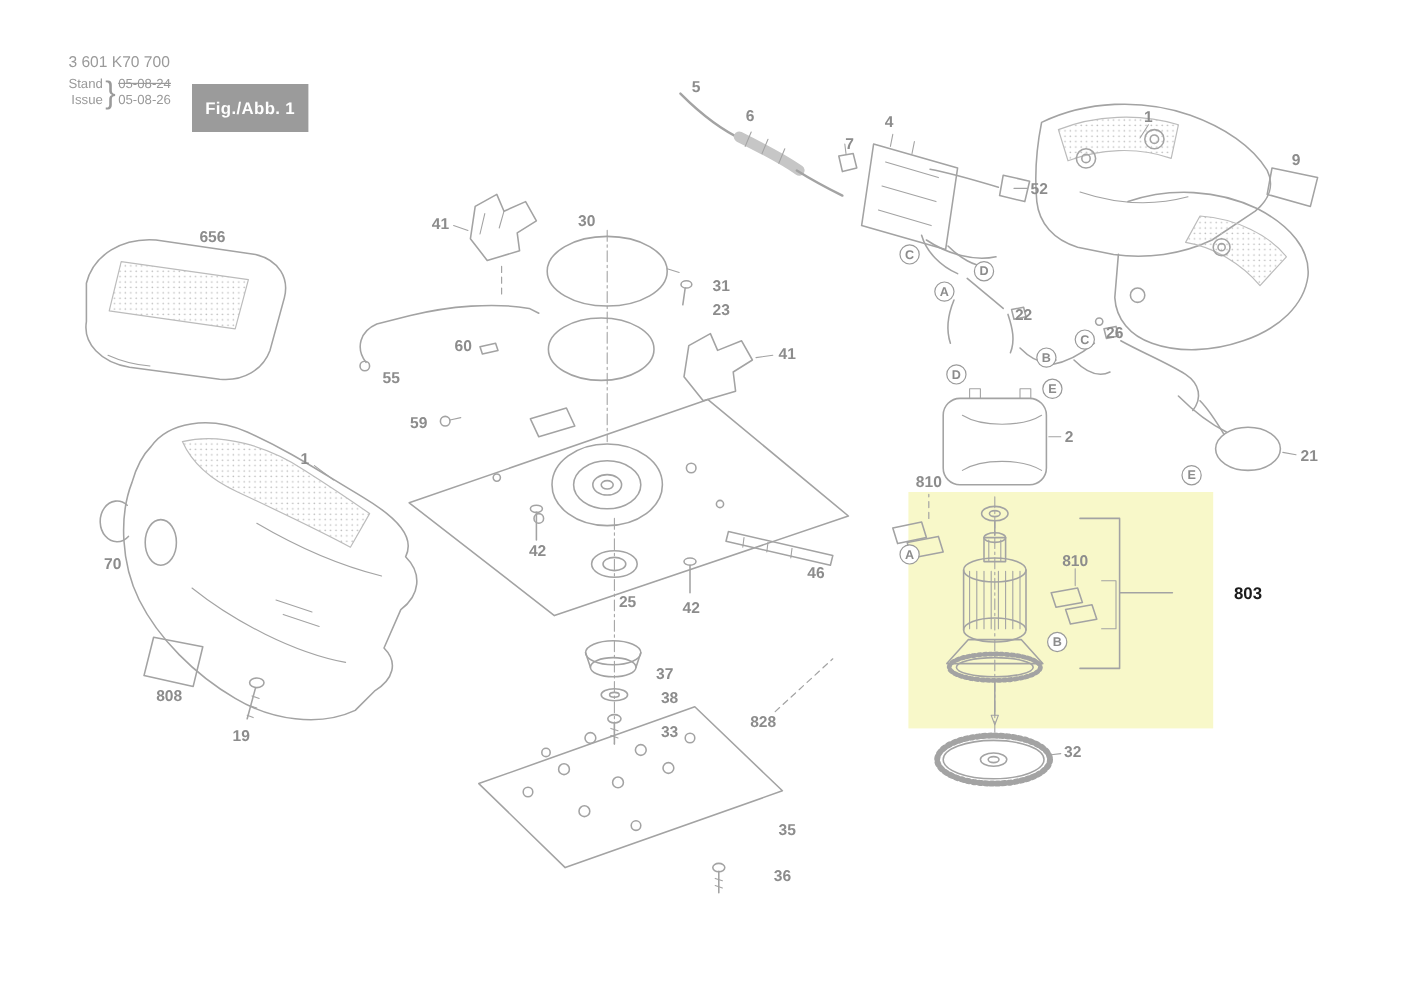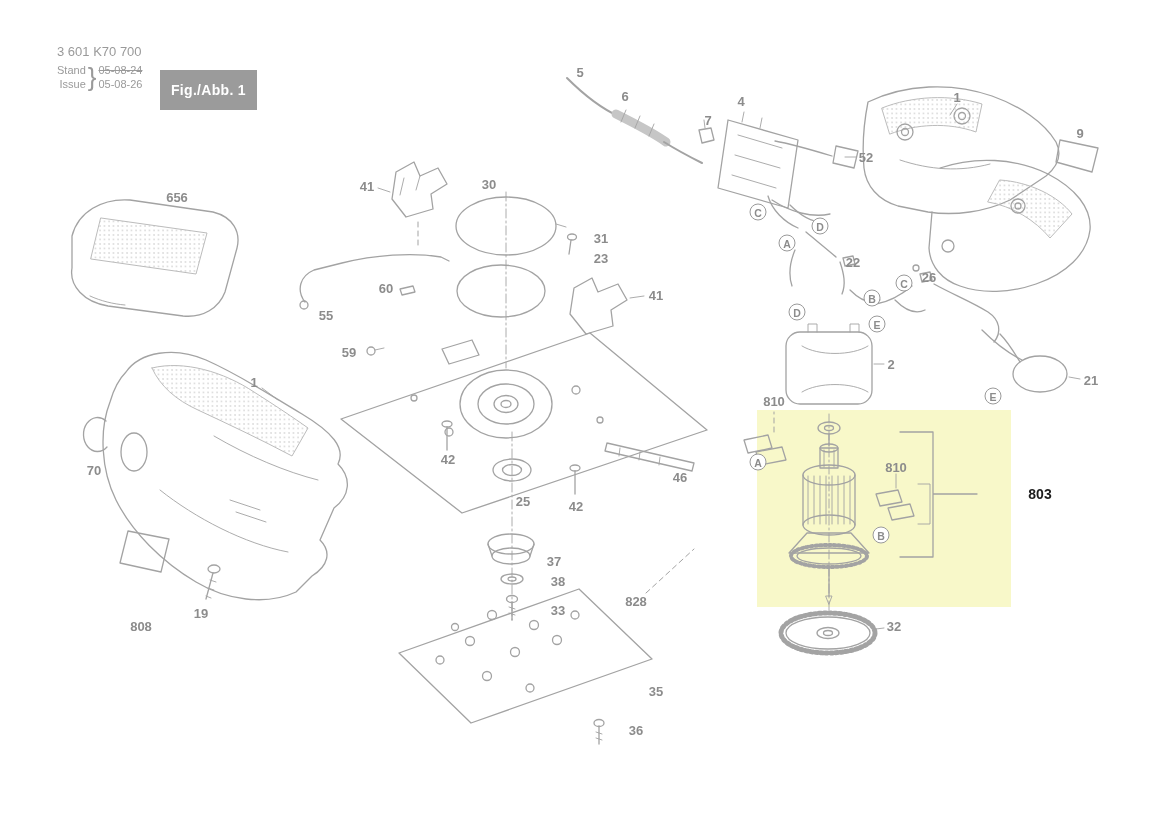--- a/index.html
+++ b/index.html
@@ -346,34 +346,34 @@
       <div class="part-label" style="left: 866px; top: 157px;">52</div>
       <div class="part-label" style="left: 853px; top: 262px;">22</div>
       <div class="part-label" style="left: 929px; top: 277px;">26</div>
       <div class="part-label" style="left: 957px; top: 97px;">1</div>
       <div class="part-label" style="left: 1080px; top: 133px;">9</div>
       <div class="part-label" style="left: 891px; top: 364px;">2</div>
       <div class="part-label" style="left: 1091px; top: 380px;">21</div>
       <div class="part-label" style="left: 774px; top: 401px;">810</div>
       <div class="part-label" style="left: 896px; top: 467px;">810</div>
       <div class="part-label dark" style="left: 1040px; top: 494px;">803</div>
-      <div class="part-label" style="left: 141px; top: 580px; margin-top: 46px;">808</div>
+      <div class="part-label" style="left: 141px; top: 580px;">808</div>
       <div class="part-label" style="left: 254px; top: 382px;">1</div>
       <div class="part-label" style="left: 94px; top: 470px;">70</div>
       <div class="part-label" style="left: 201px; top: 613px;">19</div>
       <div class="part-label" style="left: 448px; top: 459px;">42</div>
       <div class="part-label" style="left: 523px; top: 501px;">25</div>
       <div class="part-label" style="left: 576px; top: 506px;">42</div>
       <div class="part-label" style="left: 680px; top: 477px;">46</div>
       <div class="part-label" style="left: 554px; top: 561px;">37</div>
       <div class="part-label" style="left: 558px; top: 581px;">38</div>
       <div class="part-label" style="left: 558px; top: 610px;">33</div>
       <div class="part-label" style="left: 636px; top: 601px;">828</div>
       <div class="part-label" style="left: 656px; top: 691px;">35</div>
-      <div class="part-label" style="left: 636px; top: 730px;">36</div>
+      <div class="part-label" style="left: 652px; top: 730px;">36</div>
       <div class="part-label" style="left: 894px; top: 626px;">32</div>
       <div class="ref-letter" style="left: 758px; top: 212px;">C</div>
       <div class="ref-letter" style="left: 787px; top: 243px;">A</div>
       <div class="ref-letter" style="left: 820px; top: 226px;">D</div>
       <div class="ref-letter" style="left: 797px; top: 312px;">D</div>
       <div class="ref-letter" style="left: 872px; top: 298px;">B</div>
       <div class="ref-letter" style="left: 904px; top: 283px;">C</div>
       <div class="ref-letter" style="left: 877px; top: 324px;">E</div>
       <div class="ref-letter" style="left: 993px; top: 396px;">E</div>
       <div class="ref-letter" style="left: 758px; top: 462px;">A</div>

